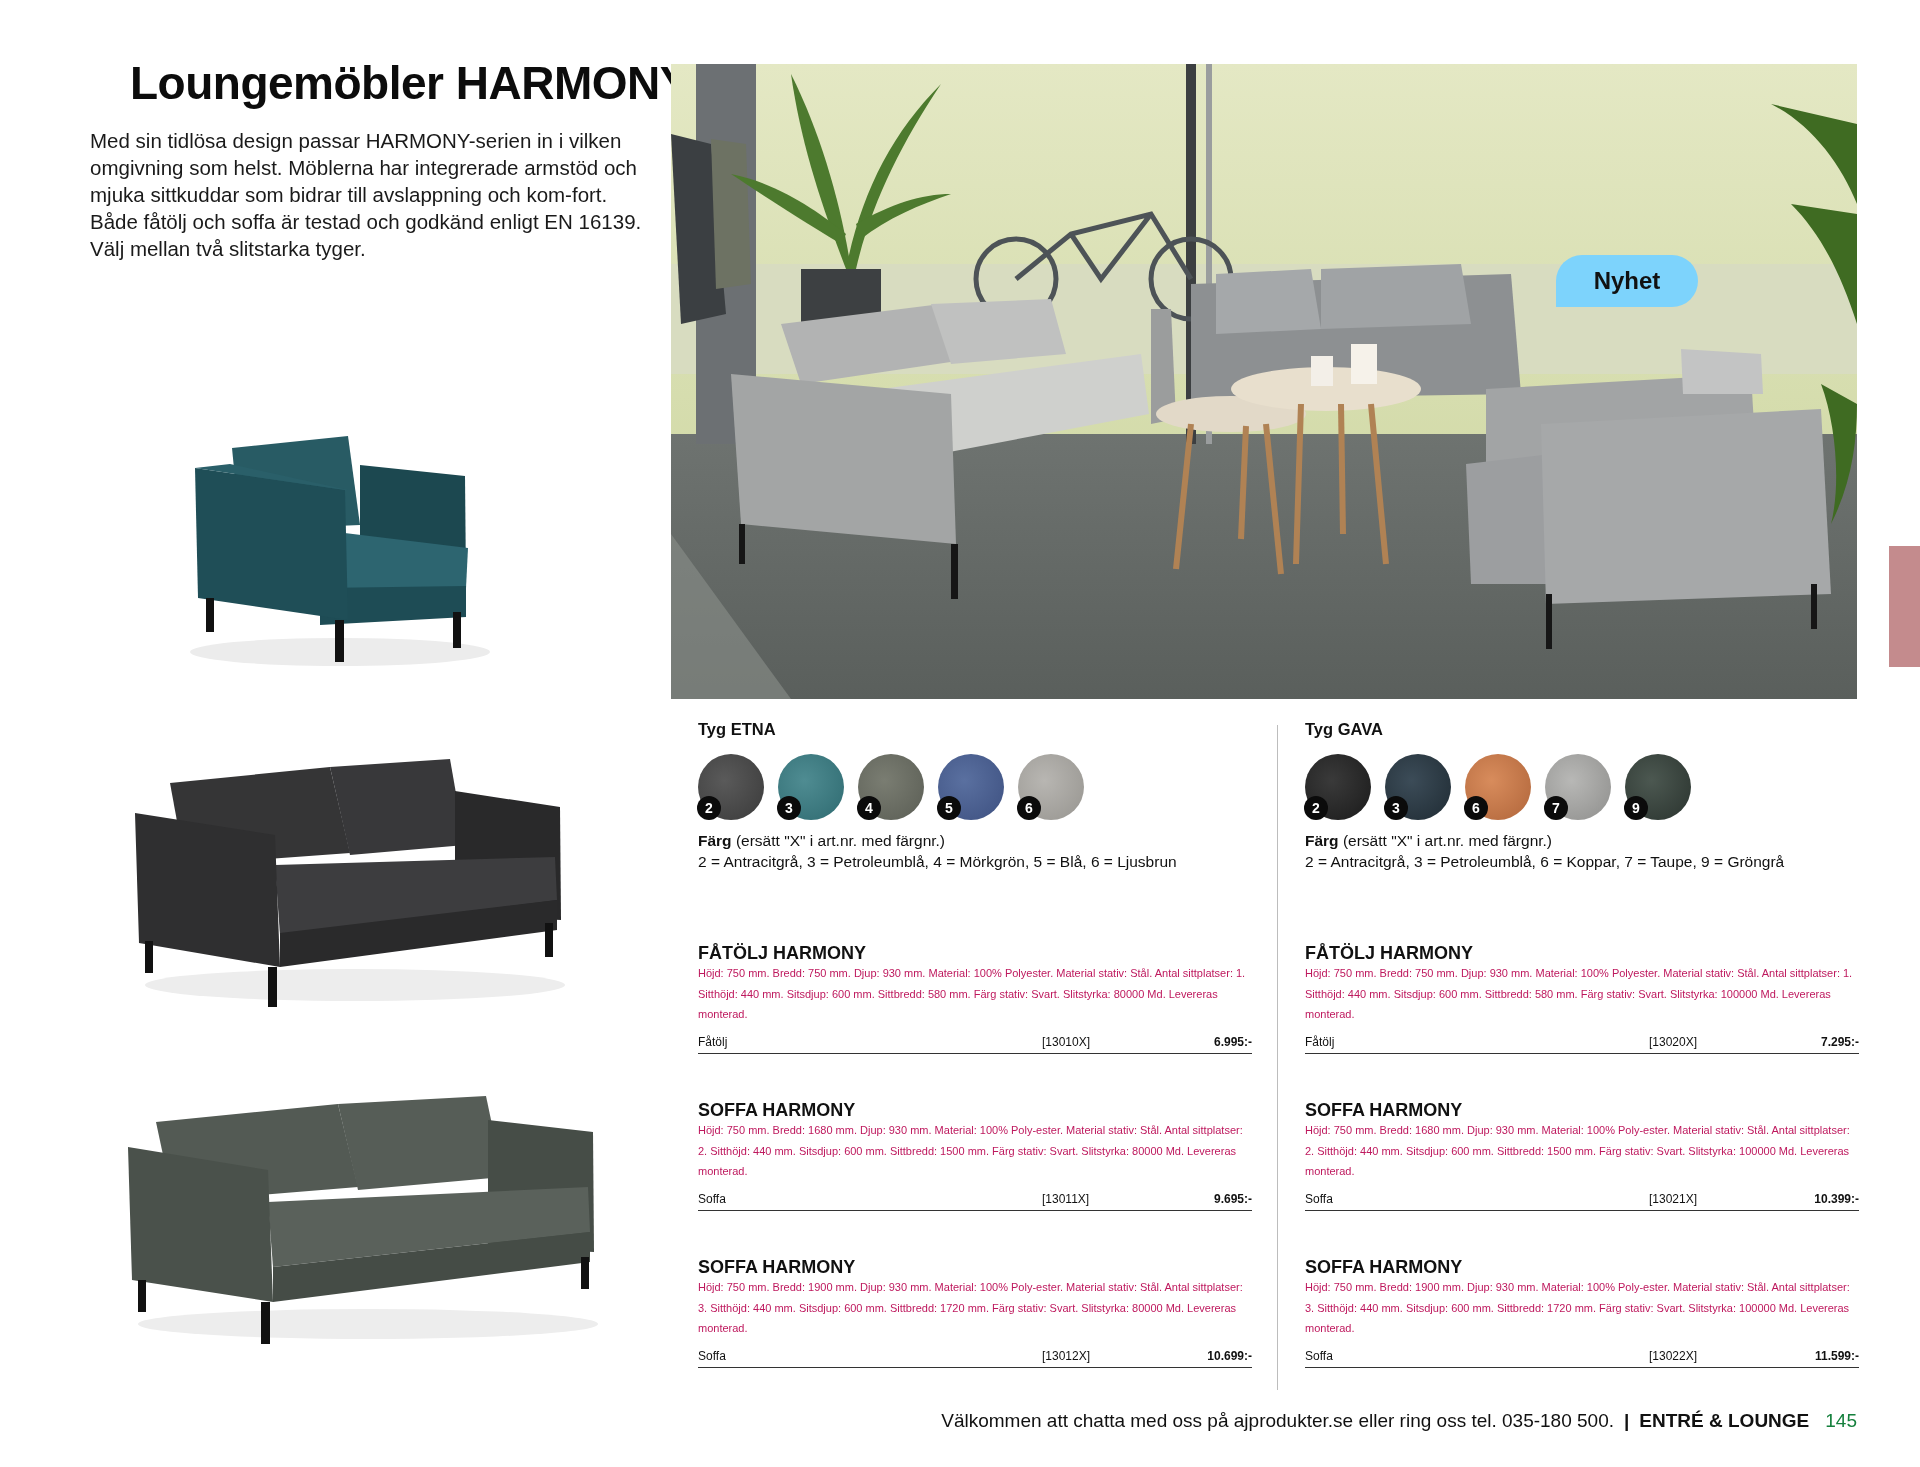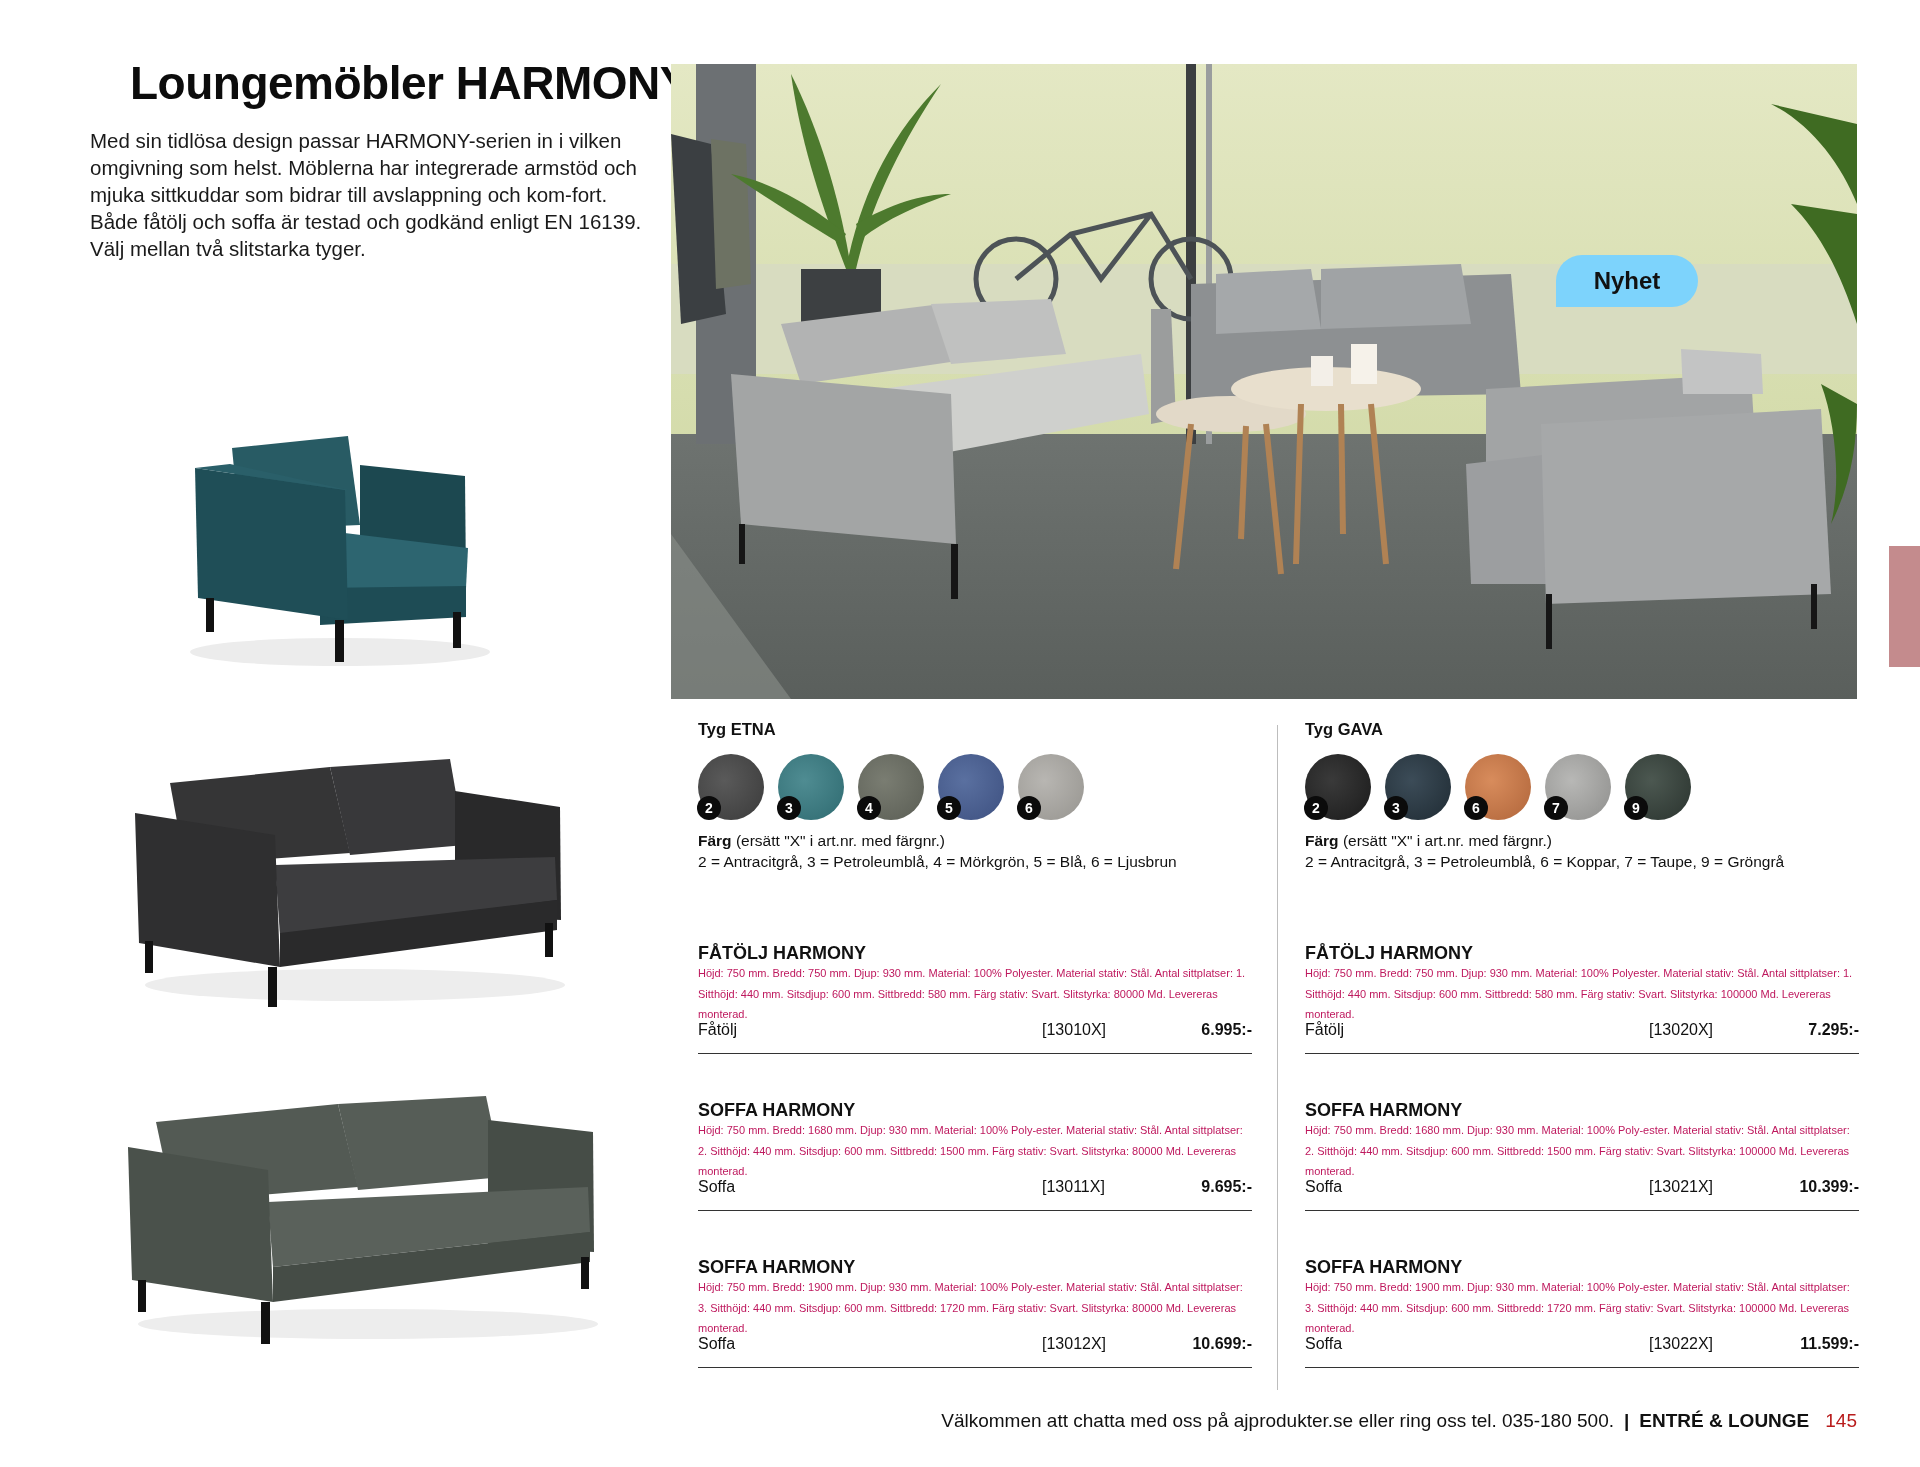--- a/index.html
+++ b/index.html
@@ -32,28 +32,28 @@
   .swatches { display: flex; gap: 14px; margin-top: 12px; height: 68px; }
   .swatch { position: relative; width: 66px; height: 66px; border-radius: 50%; }
   .swatch .num { position: absolute; left: -1px; bottom: 0px; width: 24px; height: 24px; border-radius: 50%; background: #0b0b0b;
                  color: #fff; font-weight: bold; font-size: 14px; display: flex; align-items: center; justify-content: center; }
   .color-note { margin-top: 8px; font-size: 15.5px; line-height: 21px; }
   .color-note b { font-weight: bold; }
 
   .product { position: absolute; left: 0; width: 554px; }
   .product h3 { font-size: 18px; font-weight: bold; line-height: 20px; }
   .product p { font-size: 11px; line-height: 20.7px; color: #be185d; }
-  .price-row { display: flex; align-items: flex-end; margin-top: 5px; padding-bottom: 14px; border-bottom: 1.5px solid #333; font-size: 16px; height: 24px; }
+  .price-row { display: flex; align-items: flex-end; margin-top: 5px; padding-bottom: 4px; border-bottom: 1.5px solid #333; font-size: 12px; height: 24px; }
   .price-row .type { flex: 1; }
   .price-row .art { width: 110px; }
   .price-row .price { width: 100px; text-align: right; font-weight: bold; }
 
   .footer { position: absolute; top: 1410px; right: 63px; font-size: 19px; display: flex; align-items: baseline; gap: 10px; color: #111; }
   .footer .sect { font-weight: bold; }
-  .footer .pg { color: #b91c1c; margin-left: 6px; }
+  .footer .pg { color: #15803d; margin-left: 6px; }
 </style>
 </head>
 <body>
 
 <h1 class="title">Loungemöbler HARMONY</h1>
 <p class="intro">Med sin tidlösa design passar HARMONY-serien in i vilken omgivning som helst. Möblerna har integrerade armstöd och mjuka sittkuddar som bidrar till avslappning och kom-fort. Både fåtölj och soffa är testad och godkänd enligt EN 16139. Välj mellan två slitstarka tyger.</p>
 
 <div class="prod-img" style="left:170px; top:420px; width:320px; height:255px;">
   <svg viewBox="0 0 320 255">
     <ellipse cx="170" cy="232" rx="150" ry="14" fill="#ececec"></ellipse>

